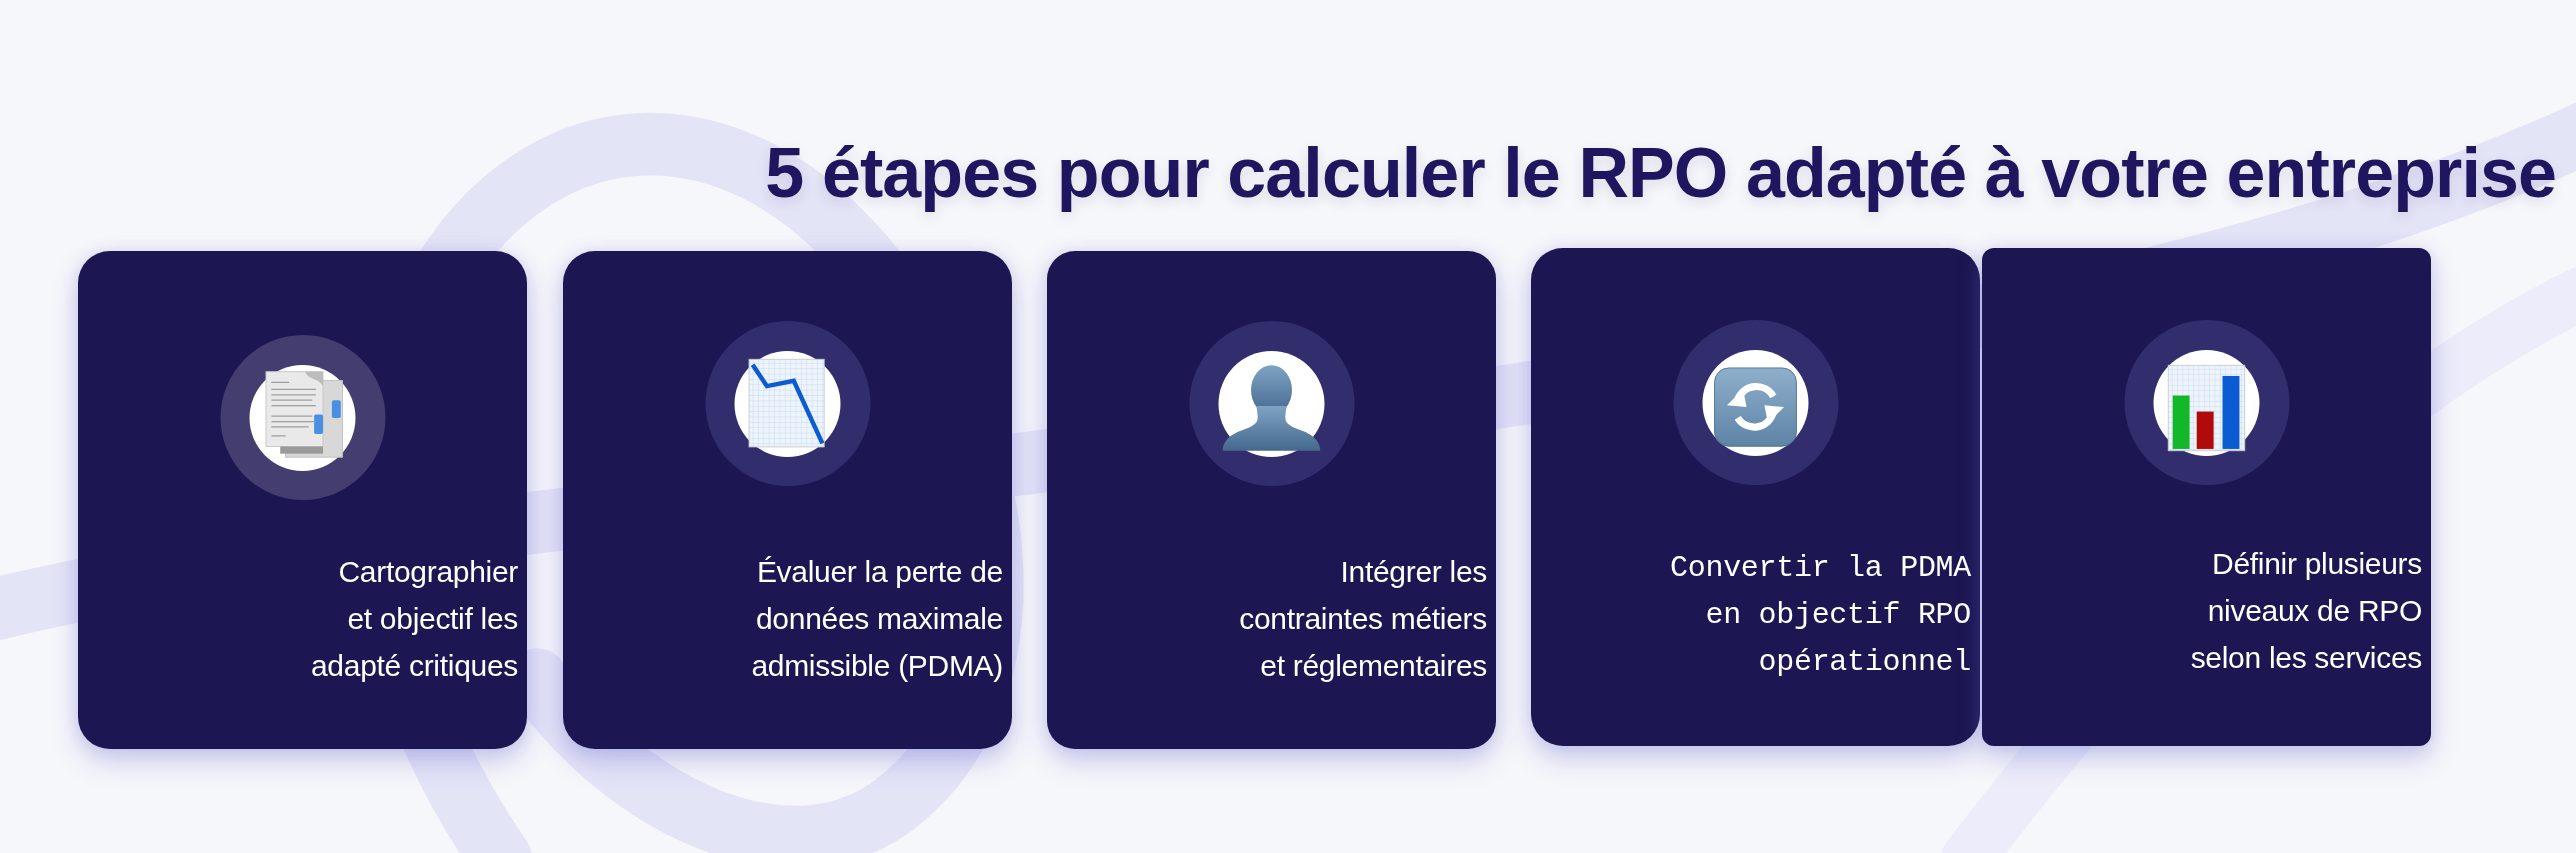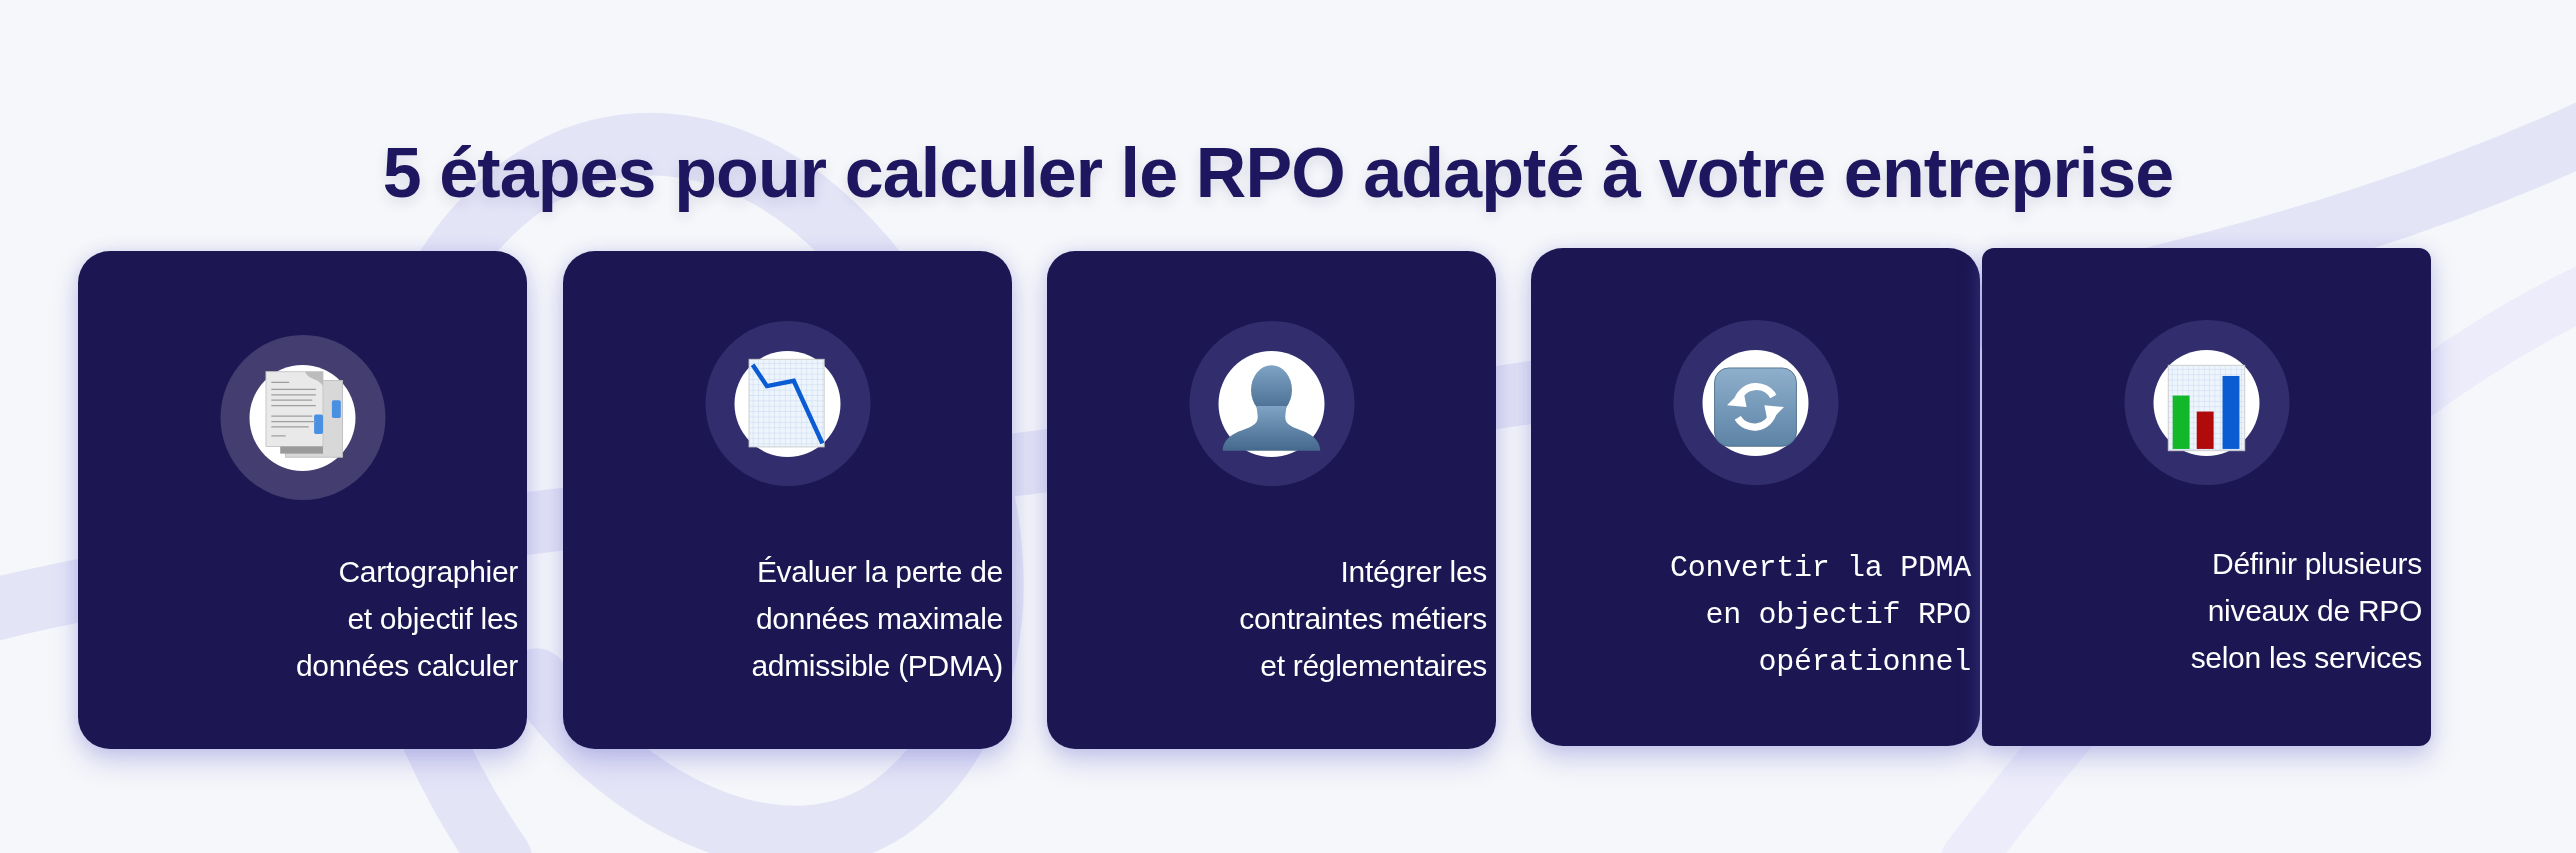--- a/index.html
+++ b/index.html
@@ -3,21 +3,21 @@
 <meta charset="utf-8">
 <style>
   html, body { margin:0; padding:0; }
   body {
     width:2576px; height:853px; overflow:hidden; position:relative;
     background:#f6f7fa;
     font-family:"Liberation Sans", "DejaVu Sans", sans-serif;
   }
   .bg-deco { position:absolute; left:0; top:0; width:2576px; height:853px; z-index:0; }
   .title {
-    position:absolute; left:0; width:2556px; top:86px; text-align:center;
+    position:absolute; left:0; width:2556px; top:86px; text-align:right;
     font-size:70px; line-height:81px; color:#1f1660; letter-spacing:-0.9px;
     text-shadow:0 5.4px 12.5px rgba(31,22,96,0.12);
     z-index:2; white-space:nowrap;
   }
   .title .bold { font-weight:700; }
   .cards { position:absolute; left:0; top:0; width:2576px; height:853px; z-index:2; }
   .card {
     position:absolute; width:449px; height:498px;
     background:#1c1752; border-radius:32px;
     box-shadow:0 12.5px 27px rgba(90,90,200,0.28), 0 0 16px rgba(120,120,210,0.18);
@@ -73,21 +73,21 @@
           <line x1="20" y1="60" x2="70" y2="60"></line>
           <line x1="20" y1="66" x2="62" y2="66"></line>
           <line x1="20" y1="76" x2="36" y2="76"></line>
         </g>
         <rect x="30" y="88" width="48" height="8" fill="#9a9a9a"></rect>
       </svg>
     </div>
     <div class="card-text" style="top:297px;">
       <span>Cartographier</span>
       <span>et objectif les</span>
-      <span>données calculer</span>
+      <span>adapté critiques</span>
     </div>
   </div>
 
   <div class="card" style="left:563px; top:251px;">
     <div class="icon-ring" style="top:70px;">
       <div class="icon-disc"></div>
       <svg class="icon-art" width="81" height="93" viewBox="0 0 90 104">
         <defs>
           <pattern id="grid2" width="6" height="6" patternUnits="userSpaceOnUse">
             <path d="M6 0 L0 0 0 6" fill="none" stroke="#b8d0ec" stroke-width="0.8"></path>

